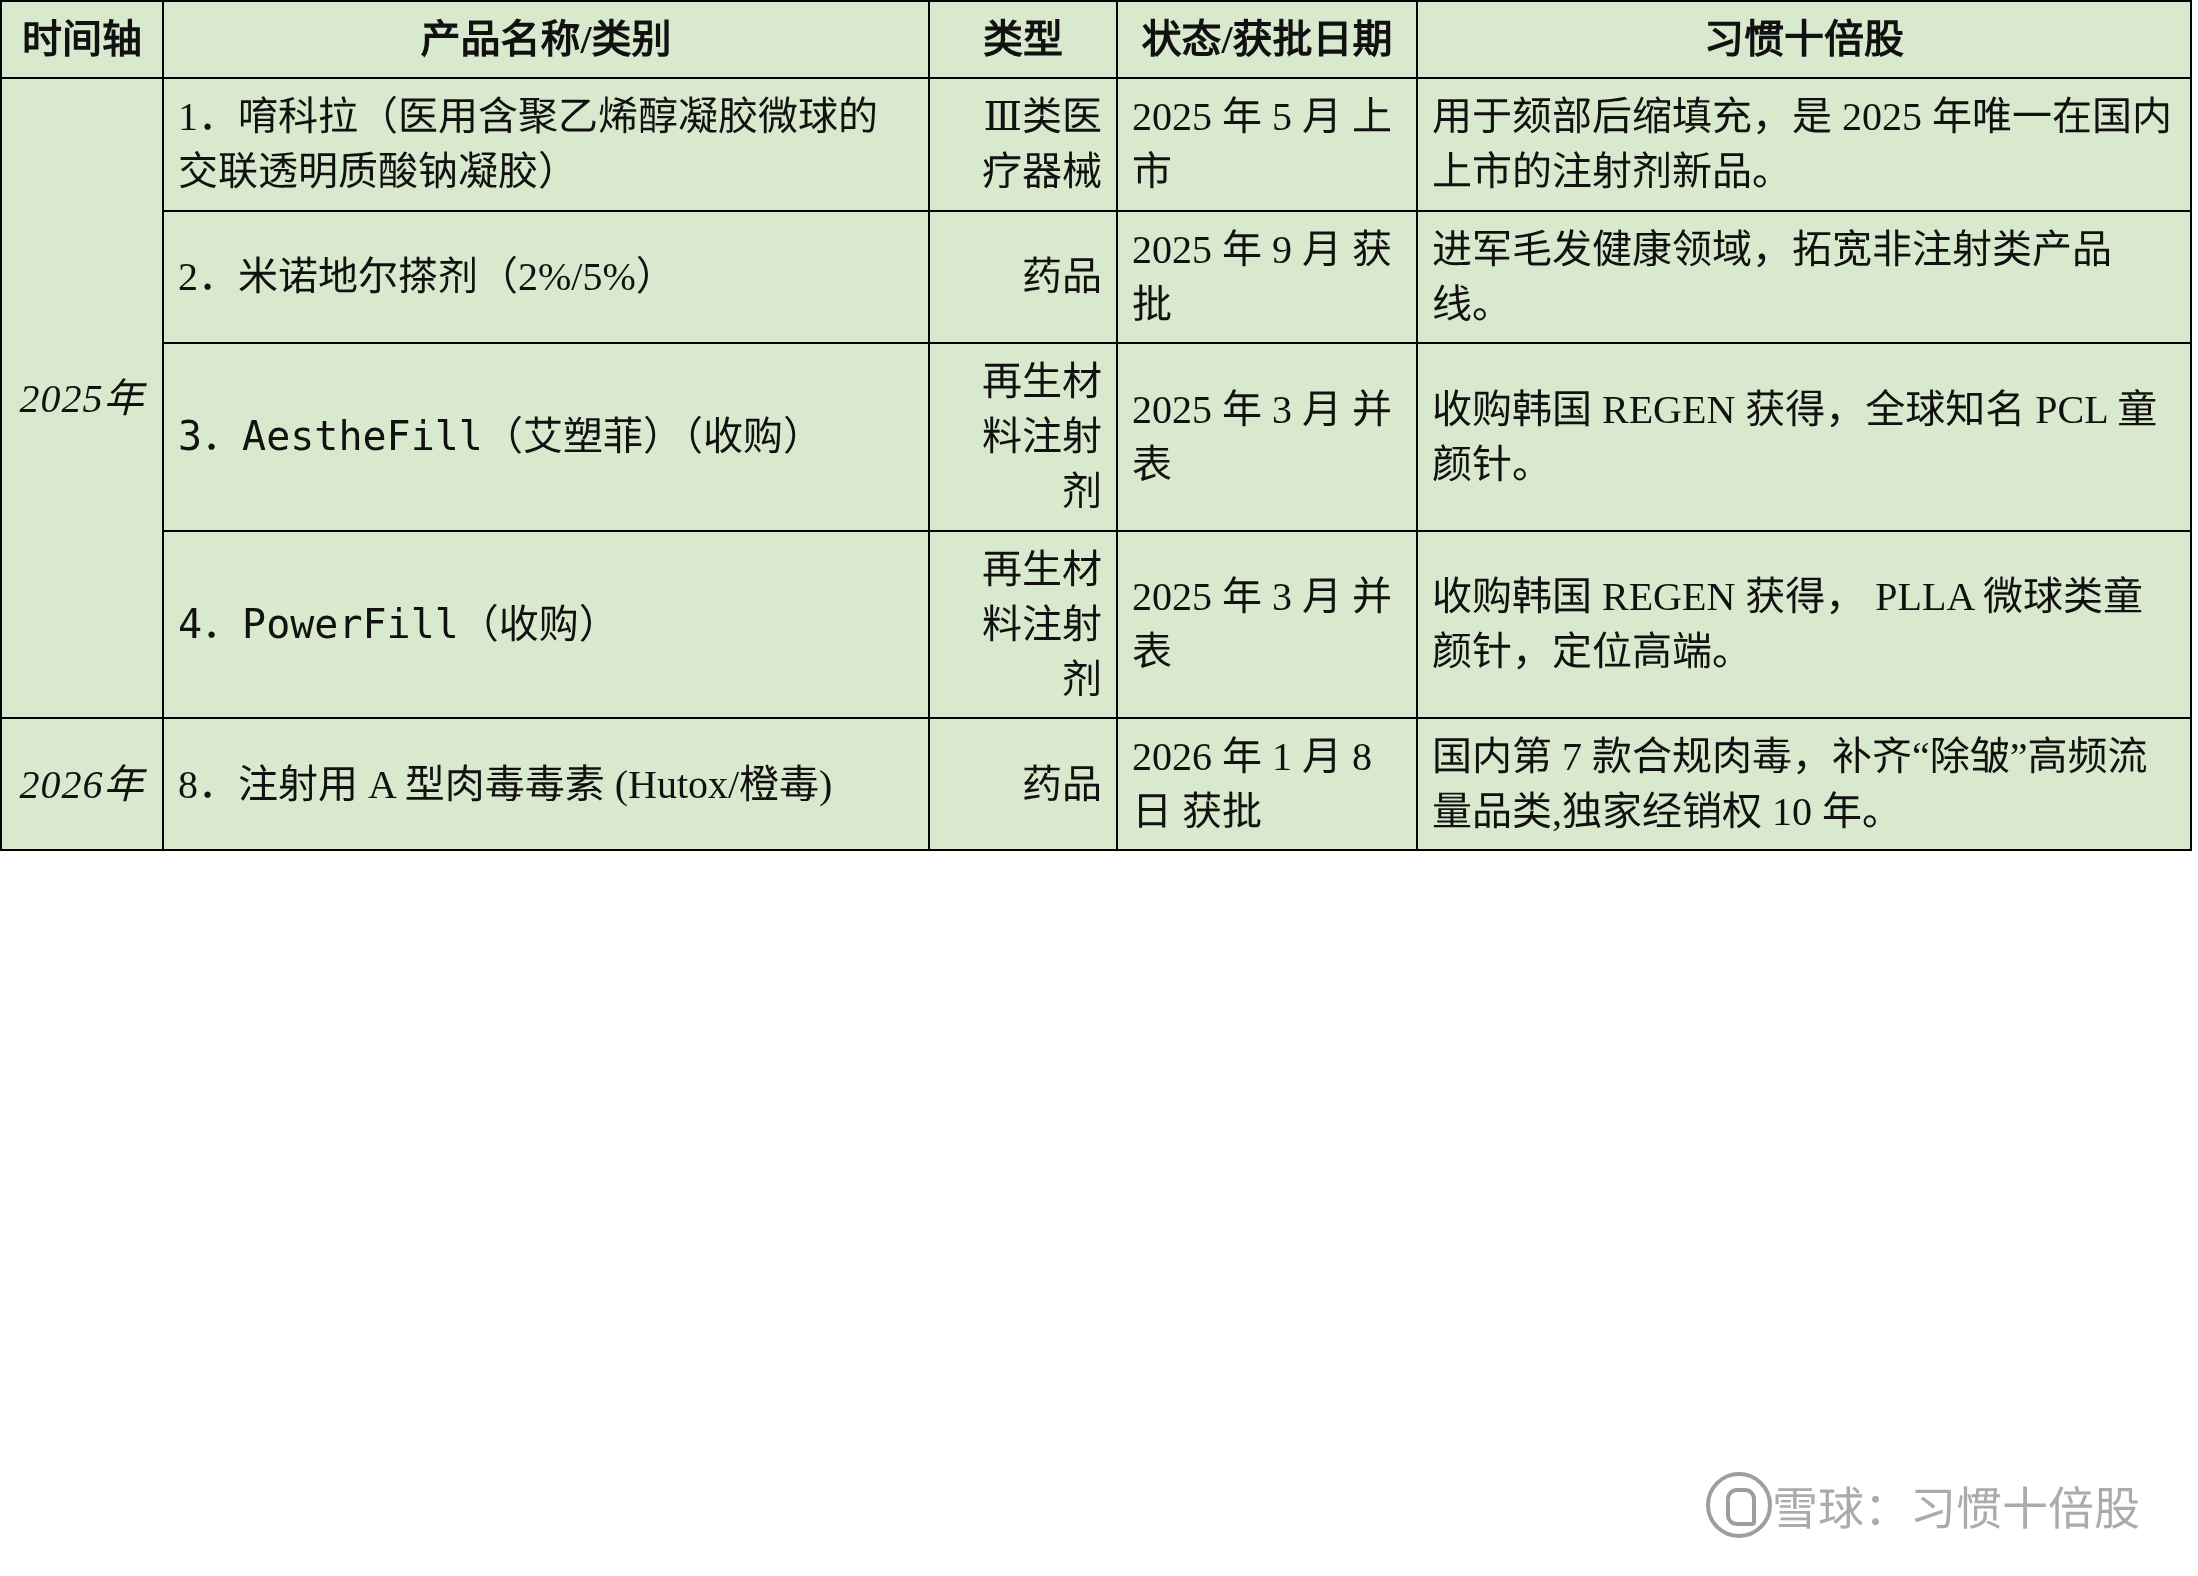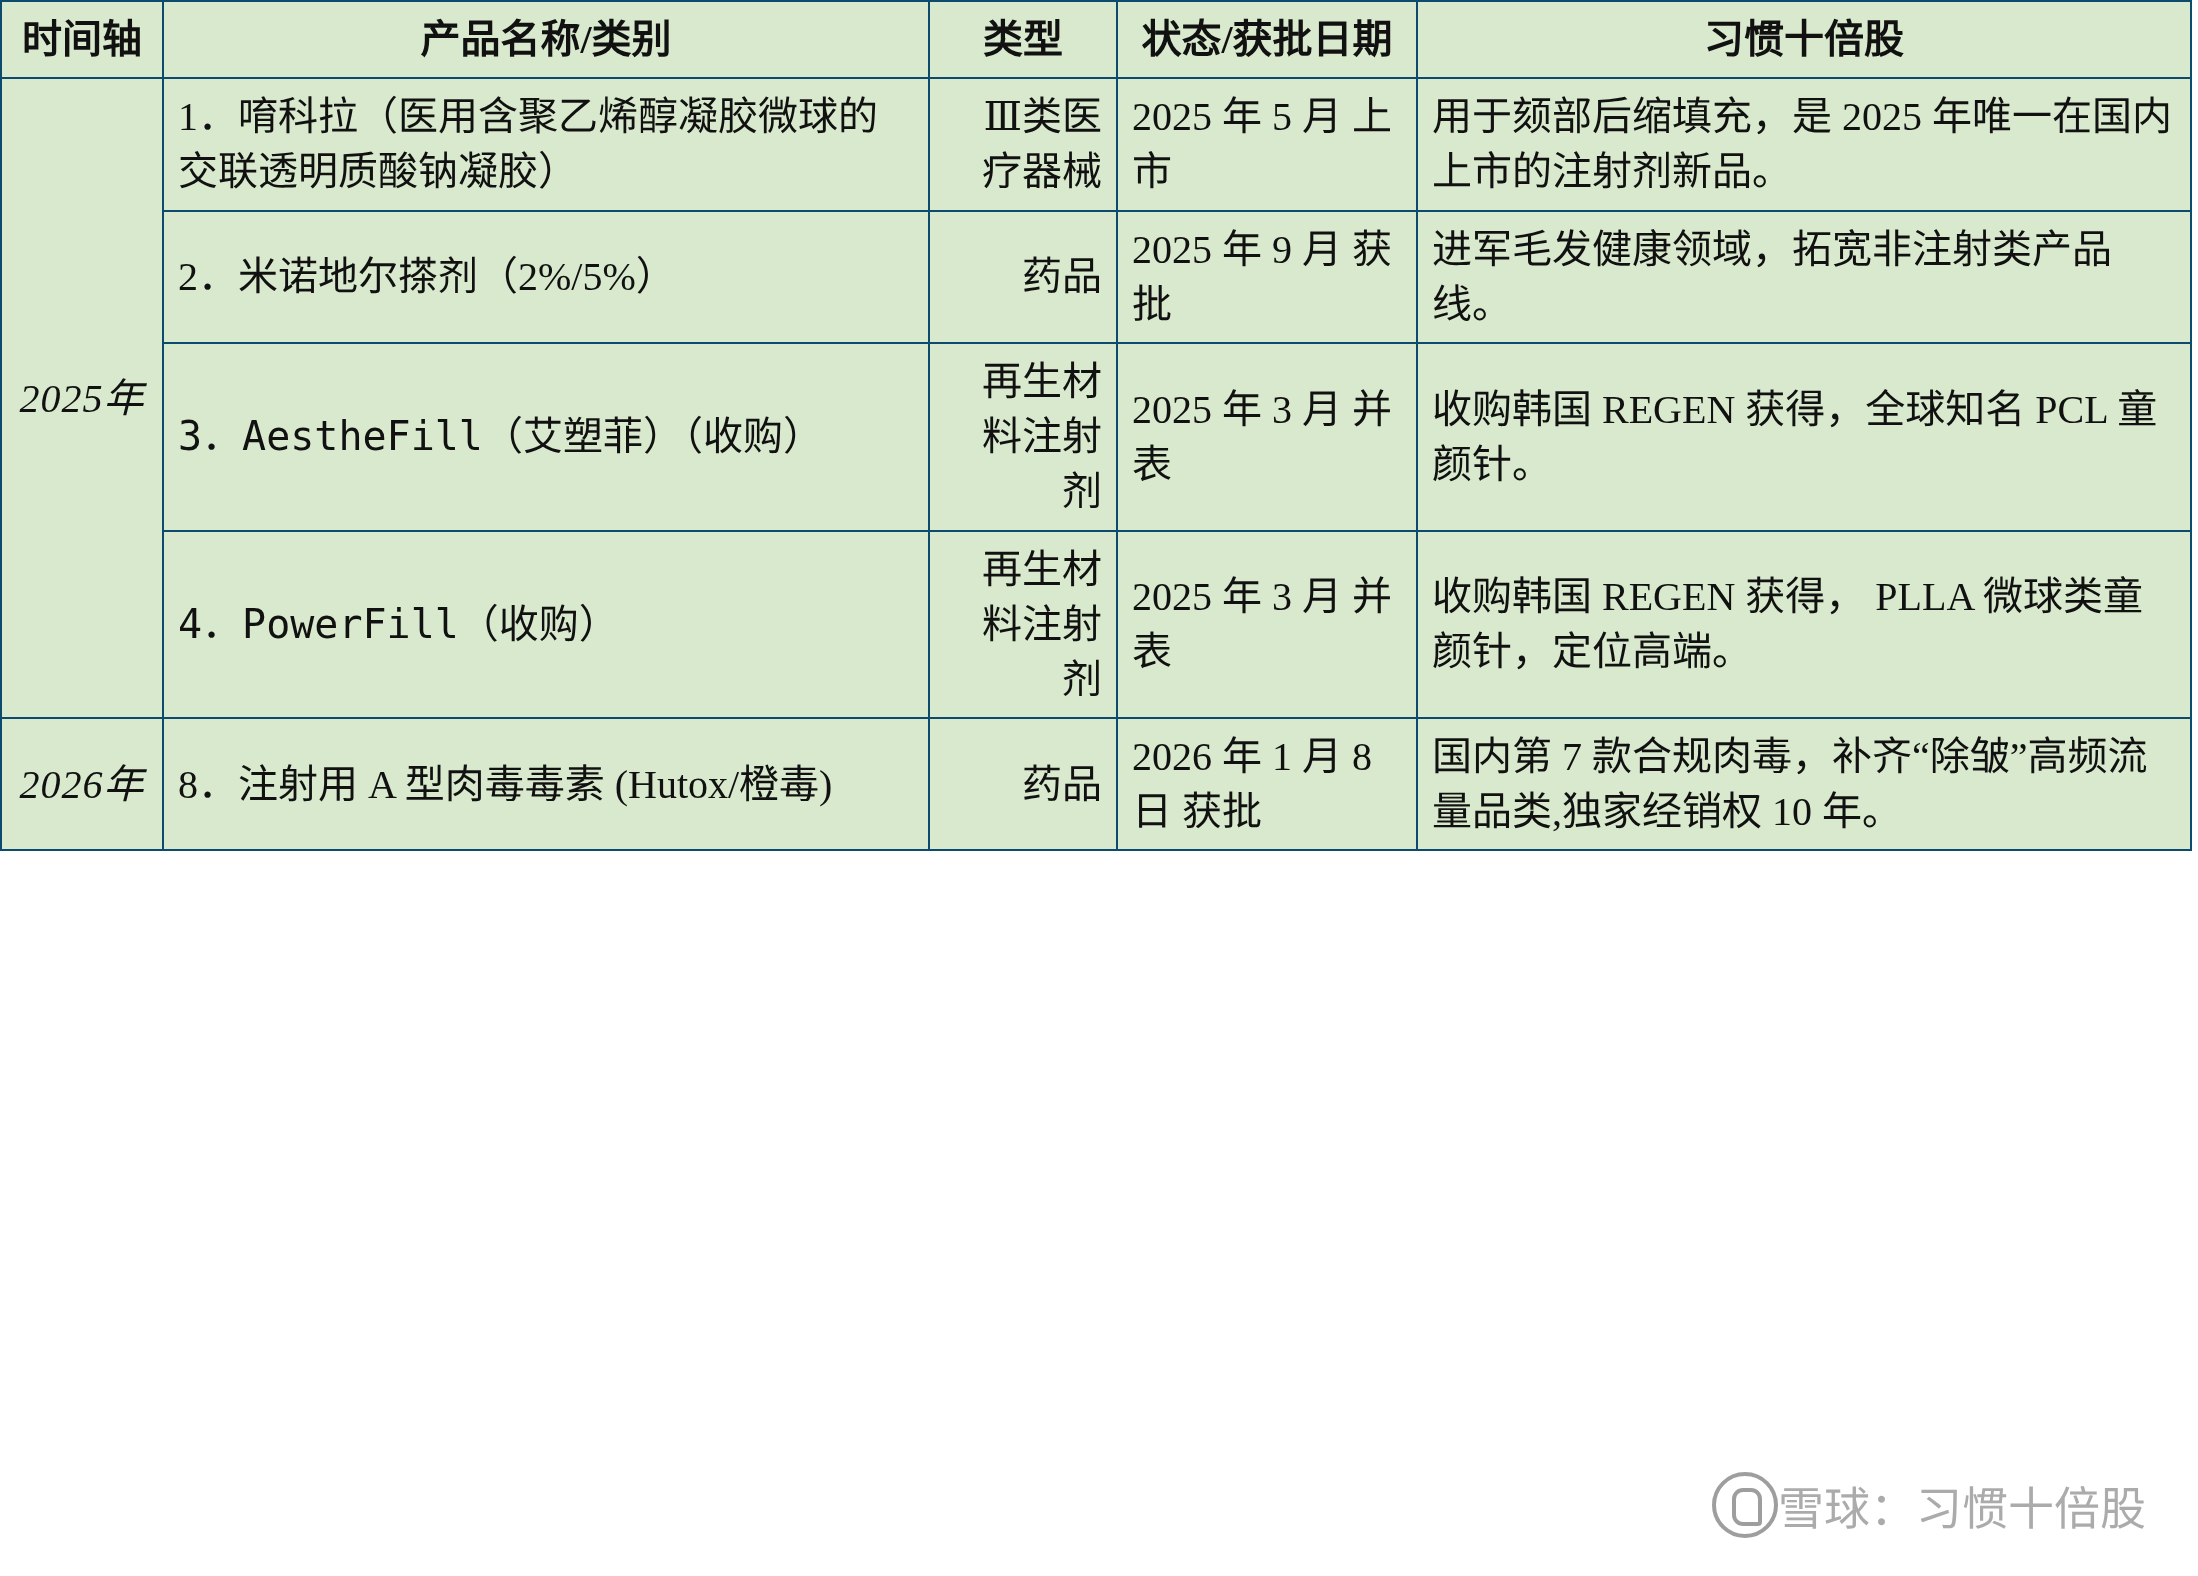--- a/index.html
+++ b/index.html
@@ -21,21 +21,21 @@
     background: #ffffff;
   }
   table.product-table {
     border-collapse: collapse;
     width: 2190px;
     table-layout: fixed;
     background: #d8e9cd;
   }
   table.product-table td,
   table.product-table th {
-    border: 2px solid #0c4a6e;
+    border: 2px solid #000000;
     background: #d8e9cd;
     vertical-align: middle;
     padding: 10px 14px;
     font-size: 40px;
     line-height: 1.38;
     color: #111111;
     word-break: break-word;
   }
   thead th {
     text-align: center;
@@ -72,21 +72,21 @@
   td.point-cell {
     text-align: left;
     padding-left: 18px;
   }
   .mono {
     font-family: "DejaVu Sans Mono", "Liberation Mono", monospace;
     font-size: 36px;
   }
   .watermark {
     position: absolute;
-    right: 52px;
+    right: 58px;
     bottom: 38px;
     display: flex;
     align-items: flex-end;
     gap: 0;
     opacity: 0.72;
     pointer-events: none;
   }
   .watermark .wm-logo {
     width: 58px;
     height: 58px;

